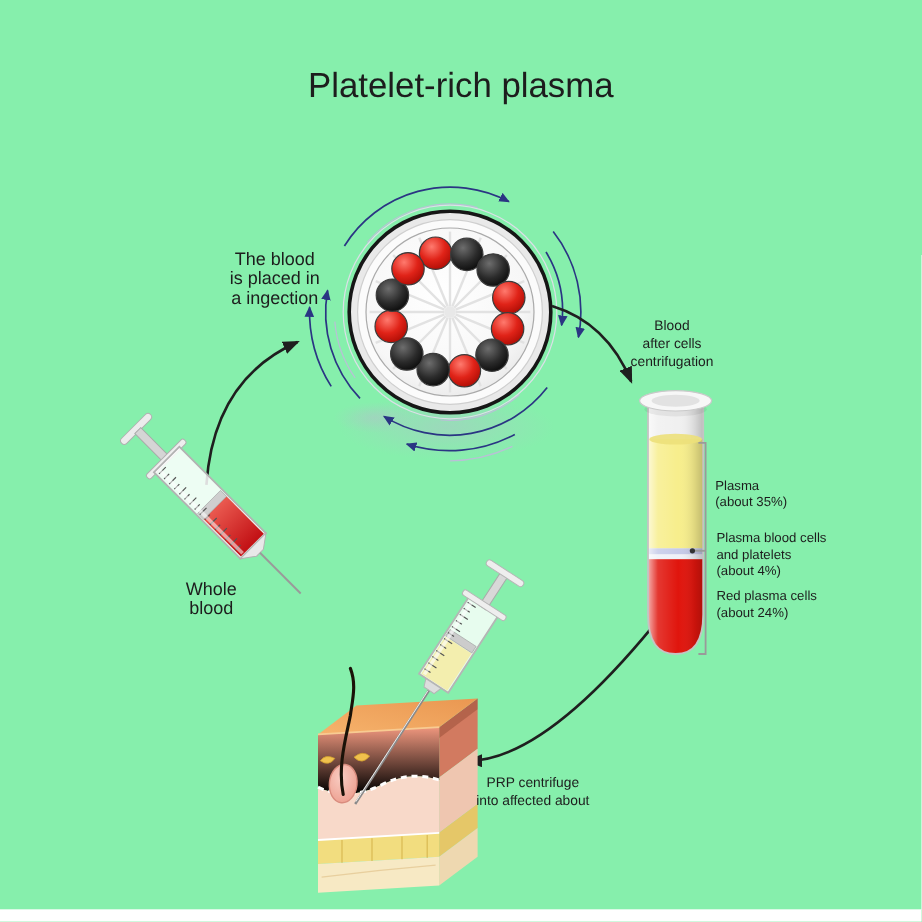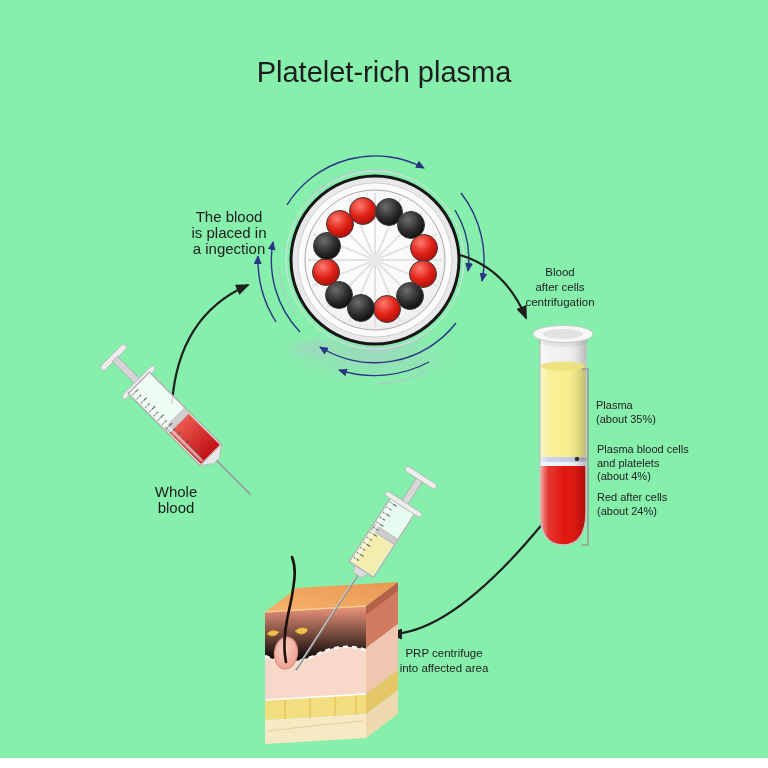--- a/index.html
+++ b/index.html
@@ -237,22 +237,22 @@
     <span class="line">(about 35%)</span>
   </div>
 
   <div class="t lbl-s" style="left:597px;top:443px">
     <span class="line">Plasma blood cells</span>
     <span class="line">and platelets</span>
     <span class="line">(about 4%)</span>
   </div>
 
   <div class="t lbl-s" style="left:597px;top:491px">
-    <span class="line">Red after cells</span>
+    <span class="line">Red plasma cells</span>
     <span class="line">(about 24%)</span>
   </div>
 
   <div class="t lbl-m c" style="left:444px;top:646px">
     <span class="line">PRP centrifuge</span>
-    <span class="line">into affected area</span>
+    <span class="line">into affected about</span>
   </div>
 
 </div>
 
 </body></html>

